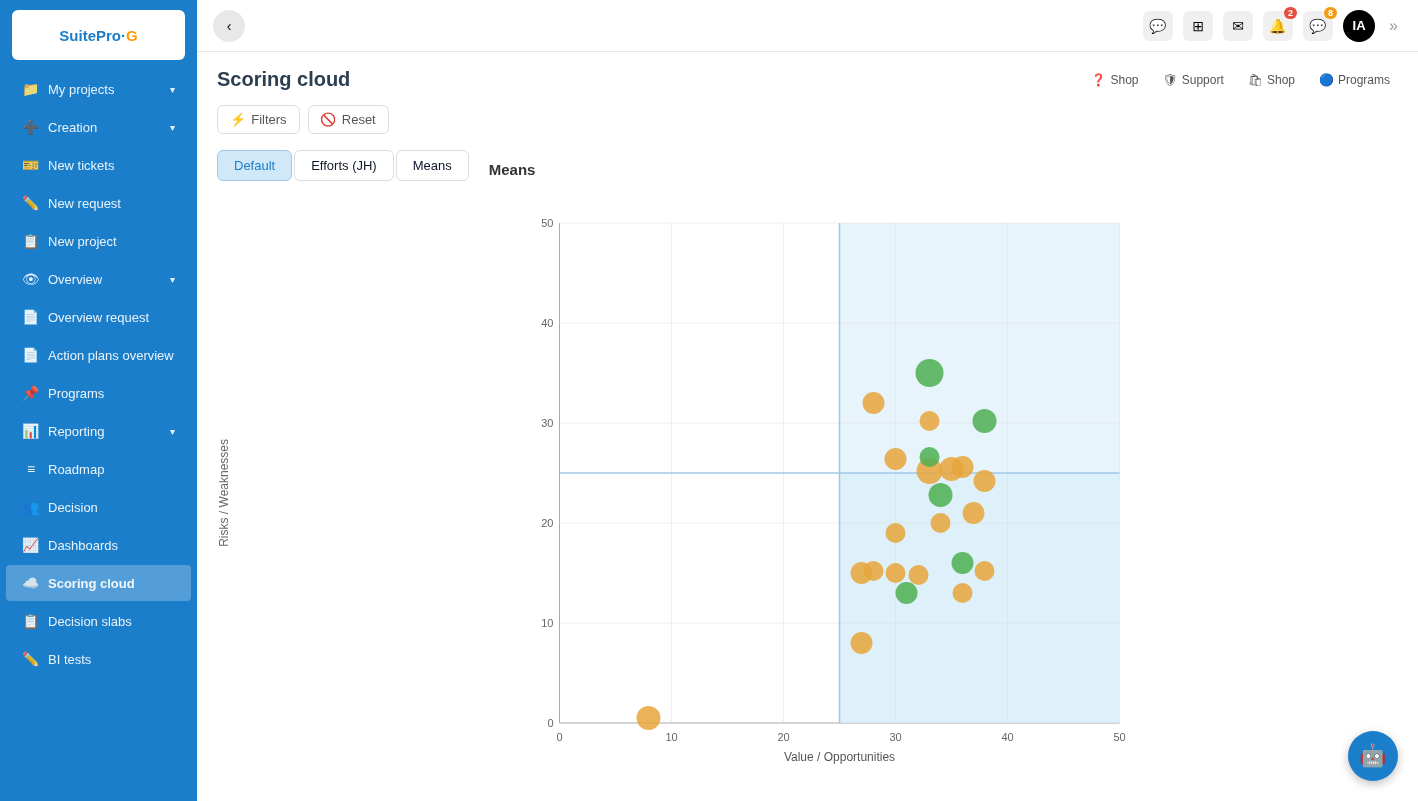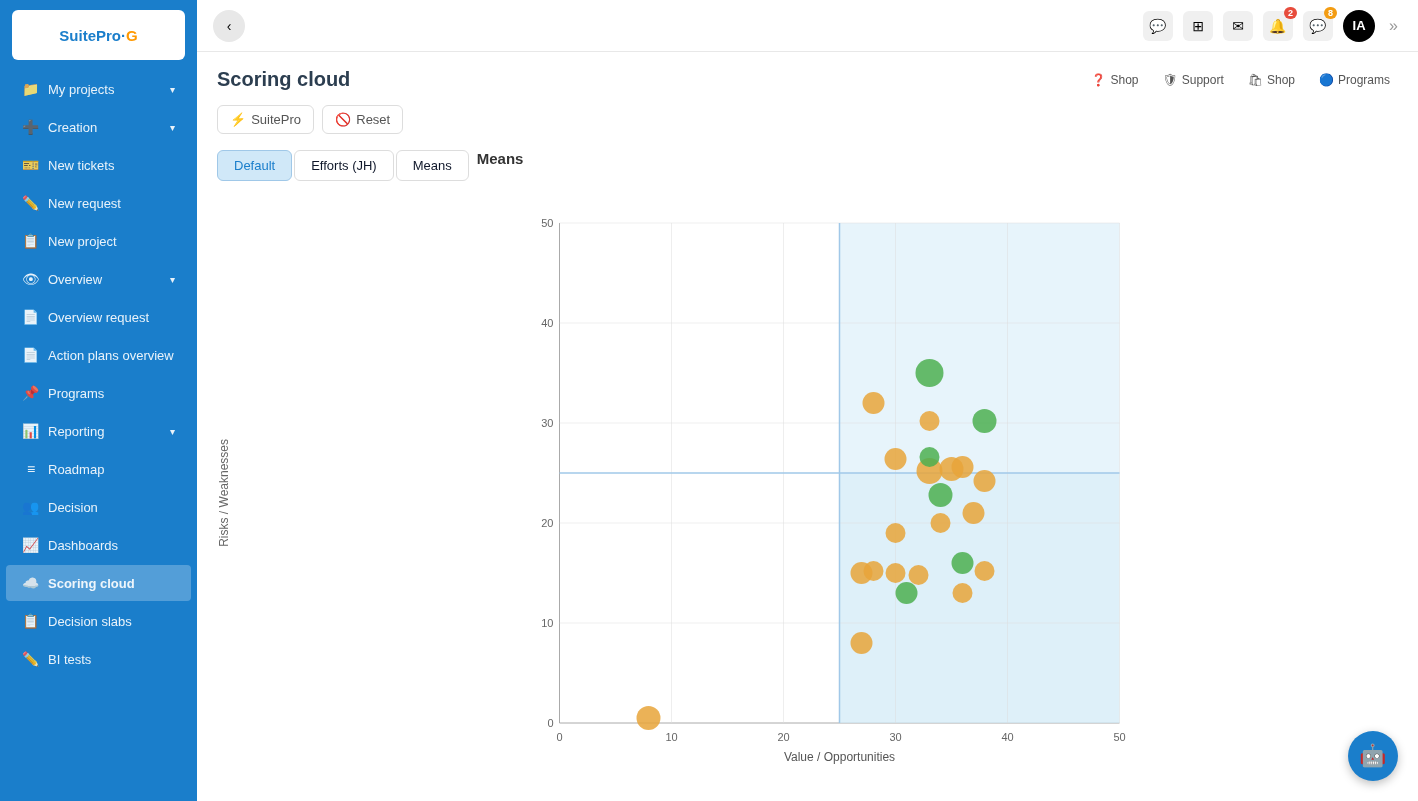--- a/index.html
+++ b/index.html
@@ -374,29 +374,29 @@
         <span class="action-link">❓ <span>Shop</span></span>
         <span class="action-link">🛡 <span>Support</span></span>
         <span class="action-link">🛍 <span>Shop</span></span>
         <span class="action-link">🔵 <span>Programs</span></span>
       </div>
     </div>
 
     <div class="filter-bar">
       <button class="filter-btn">
         <span>⚡</span>
-        <span>SuitePro</span>
+        <span>Filters</span>
       </button>
       <button class="filter-btn">
         <span>🚫</span>
         <span>Reset</span>
       </button>
     </div>
 
-    <div style="display:flex; gap: 8px; margin-bottom:10px;">
+    <div style="display:flex; align-items:center; gap: 20px; margin-bottom:10px;">
       <div class="tabs-row">
         <button class="tab-btn active">Default</button>
         <button class="tab-btn">Efforts (JH)</button>
         <button class="tab-btn">Means</button>
       </div>
       <span class="chart-title" style="margin-left:0;">Means</span>
     </div>
 
     <div class="chart-container">
       <div class="chart-wrapper">

